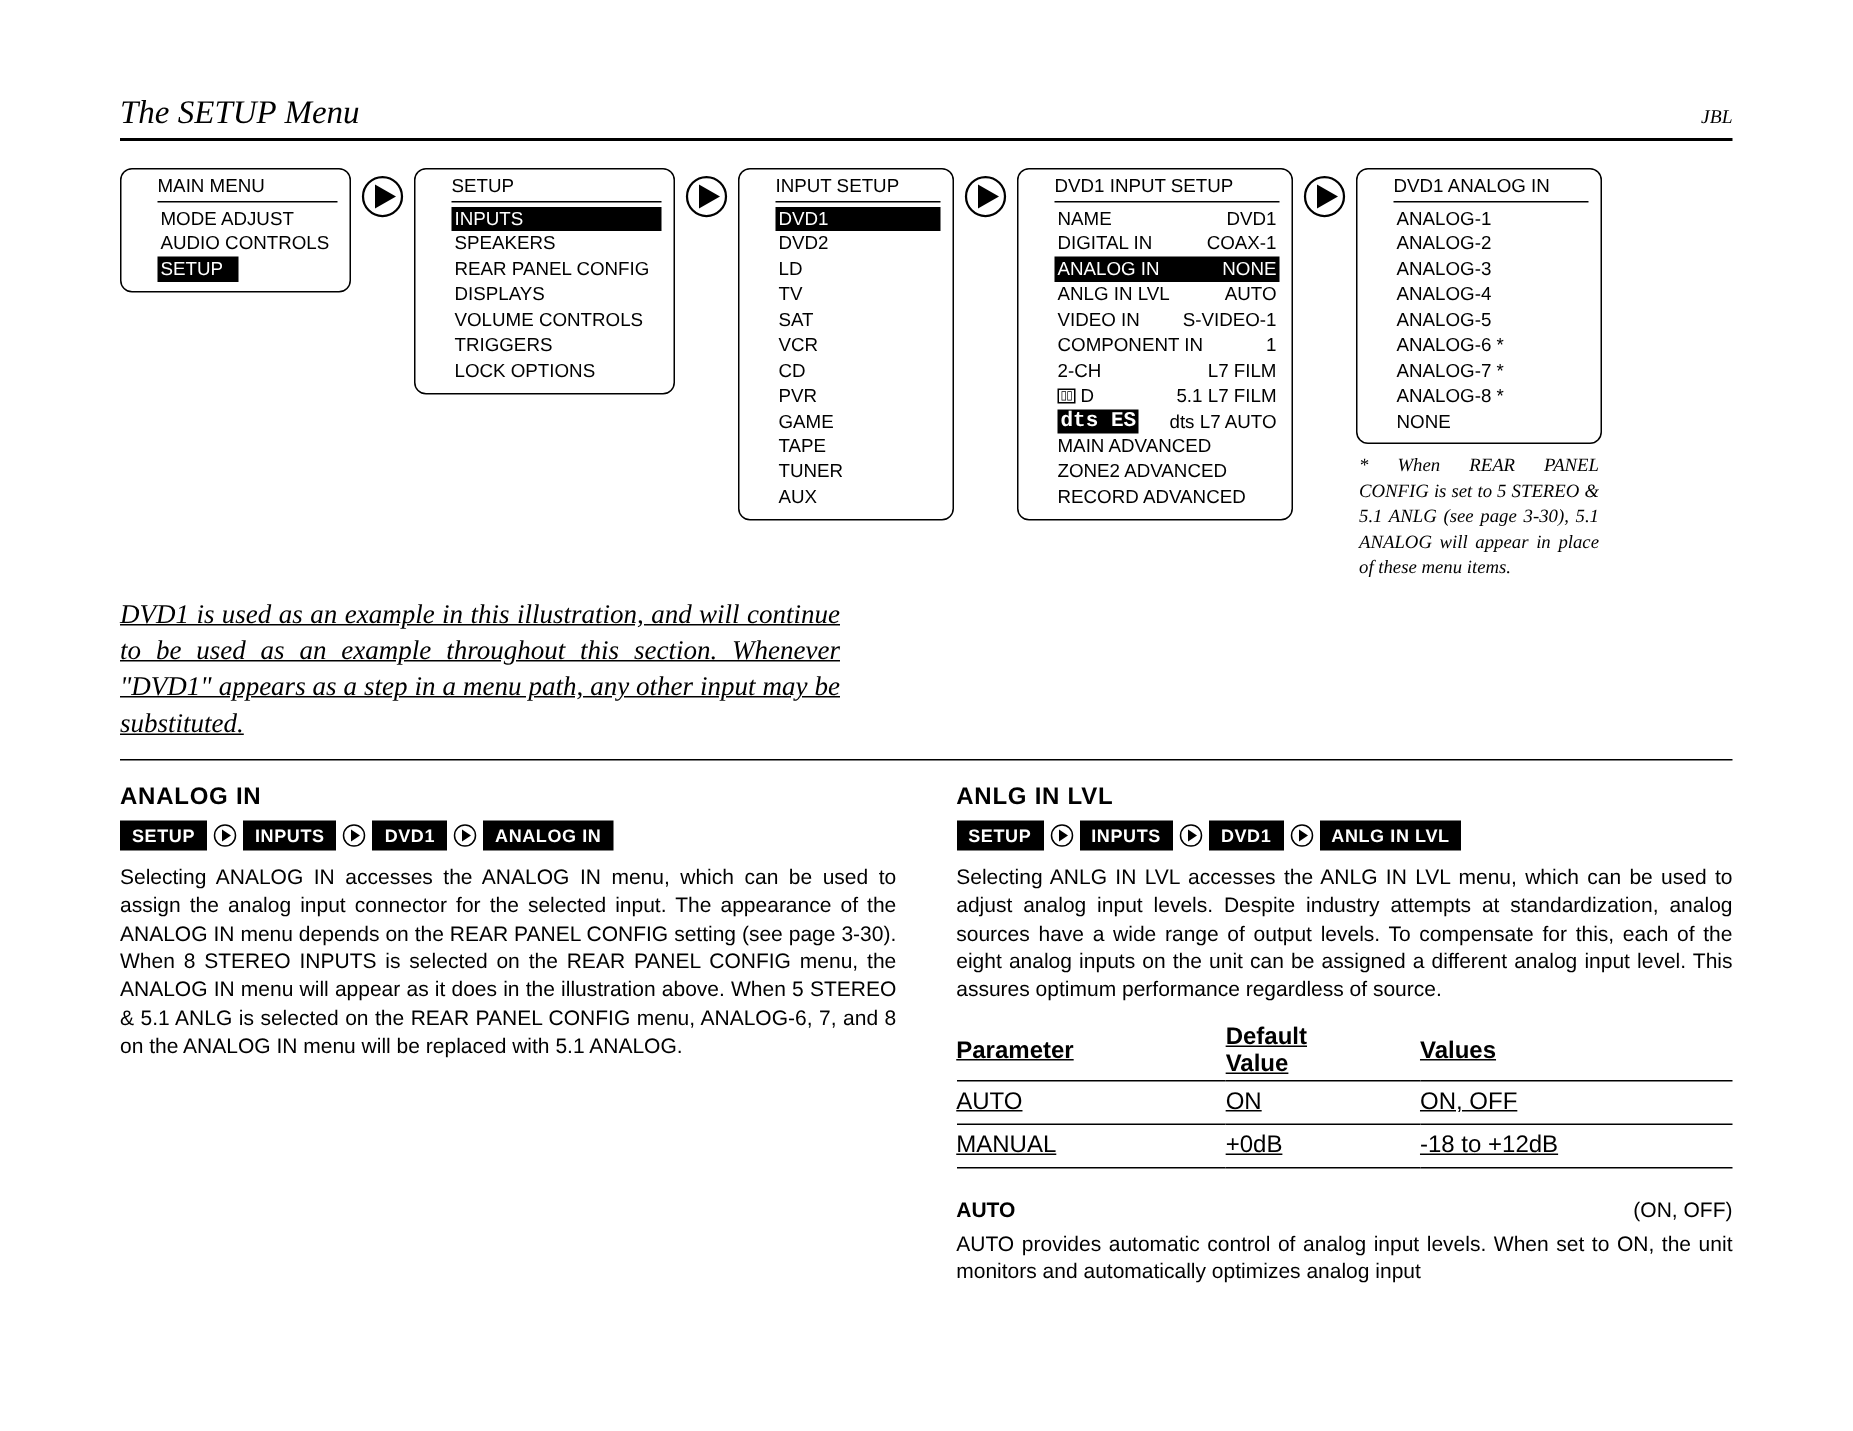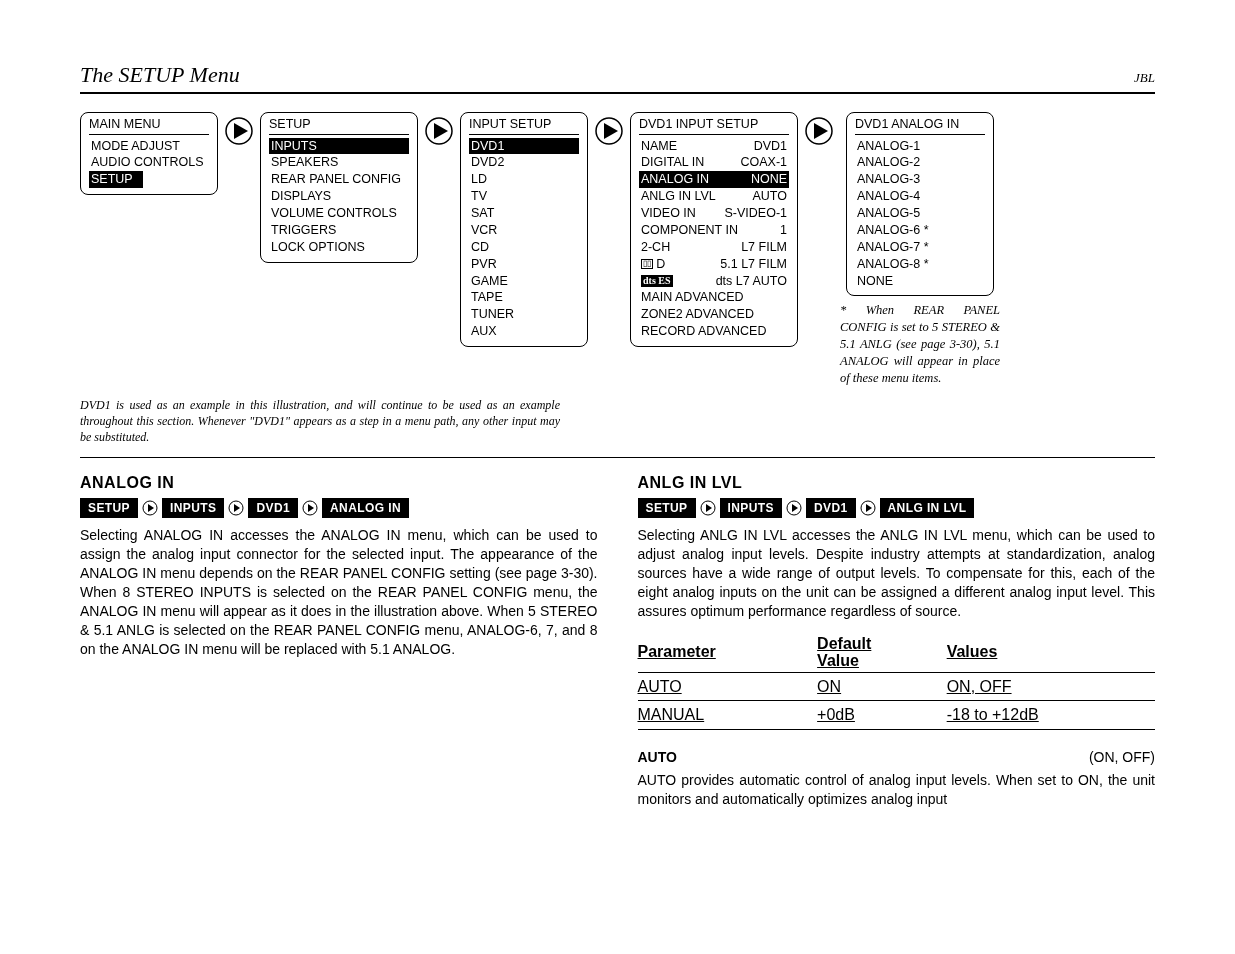--- a/index.html
+++ b/index.html
@@ -37,21 +37,21 @@
   }
   .menu-row {
     display: flex;
     align-items: flex-start;
     gap: 6px;
     margin-bottom: 10px;
   }
   .menu-box {
     border: 1.5px solid #000;
     border-radius: 8px;
-    padding: 3px 8px 6px 8px;
+    padding: 3px 8px 6px 24px;
     font-family: "Arial Narrow", Arial, sans-serif;
     font-size: 12.5px;
     font-stretch: condensed;
     min-width: 120px;
   }
   .menu-title-row {
     font-weight: 400;
     border-bottom: 1.5px solid #000;
     padding-bottom: 1px;
     margin-bottom: 3px;
@@ -75,22 +75,23 @@
     margin-top: 4px;
     flex-shrink: 0;
   }
   .nav-arrow svg { width: 100%; height: 100%; }
   .caption-row {
     display: flex;
     justify-content: space-between;
     align-items: flex-start;
     font-style: italic;
     font-family: "Times New Roman", Times, serif;
-    font-size: 12px;
+    font-size: 18px;
     margin-bottom: 12px;
+    text-decoration: underline;
   }
   .caption-left { width: 480px; text-align: justify; }
   .caption-right { width: 160px; text-align: justify; }
   .hr-mid {
     border: 0;
     border-top: 1px solid #000;
     margin: 8px 0 14px 0;
   }
   .columns {
     display: flex;
@@ -179,25 +180,25 @@
     line-height: 1;
     padding: 0 1px;
     vertical-align: middle;
     font-family: Arial, sans-serif;
     letter-spacing: -0.5px;
   }
   .dts-badge {
     display: inline-block;
     background:#000;
     color:#fff;
-    font-size: 10px;
+    font-size: 14px;
     line-height: 1;
     padding: 1px 2px;
     vertical-align: middle;
-    font-family: Liberation Serif, serif;
+    font-family: Liberation Mono, monospace;
     font-weight:bold;
   }
 </style>
 </head>
 <body>
 <div class="page">
 
 <div class="header">
   <div class="header-title">The SETUP Menu</div>
   <div class="header-brand">JBL</div>

